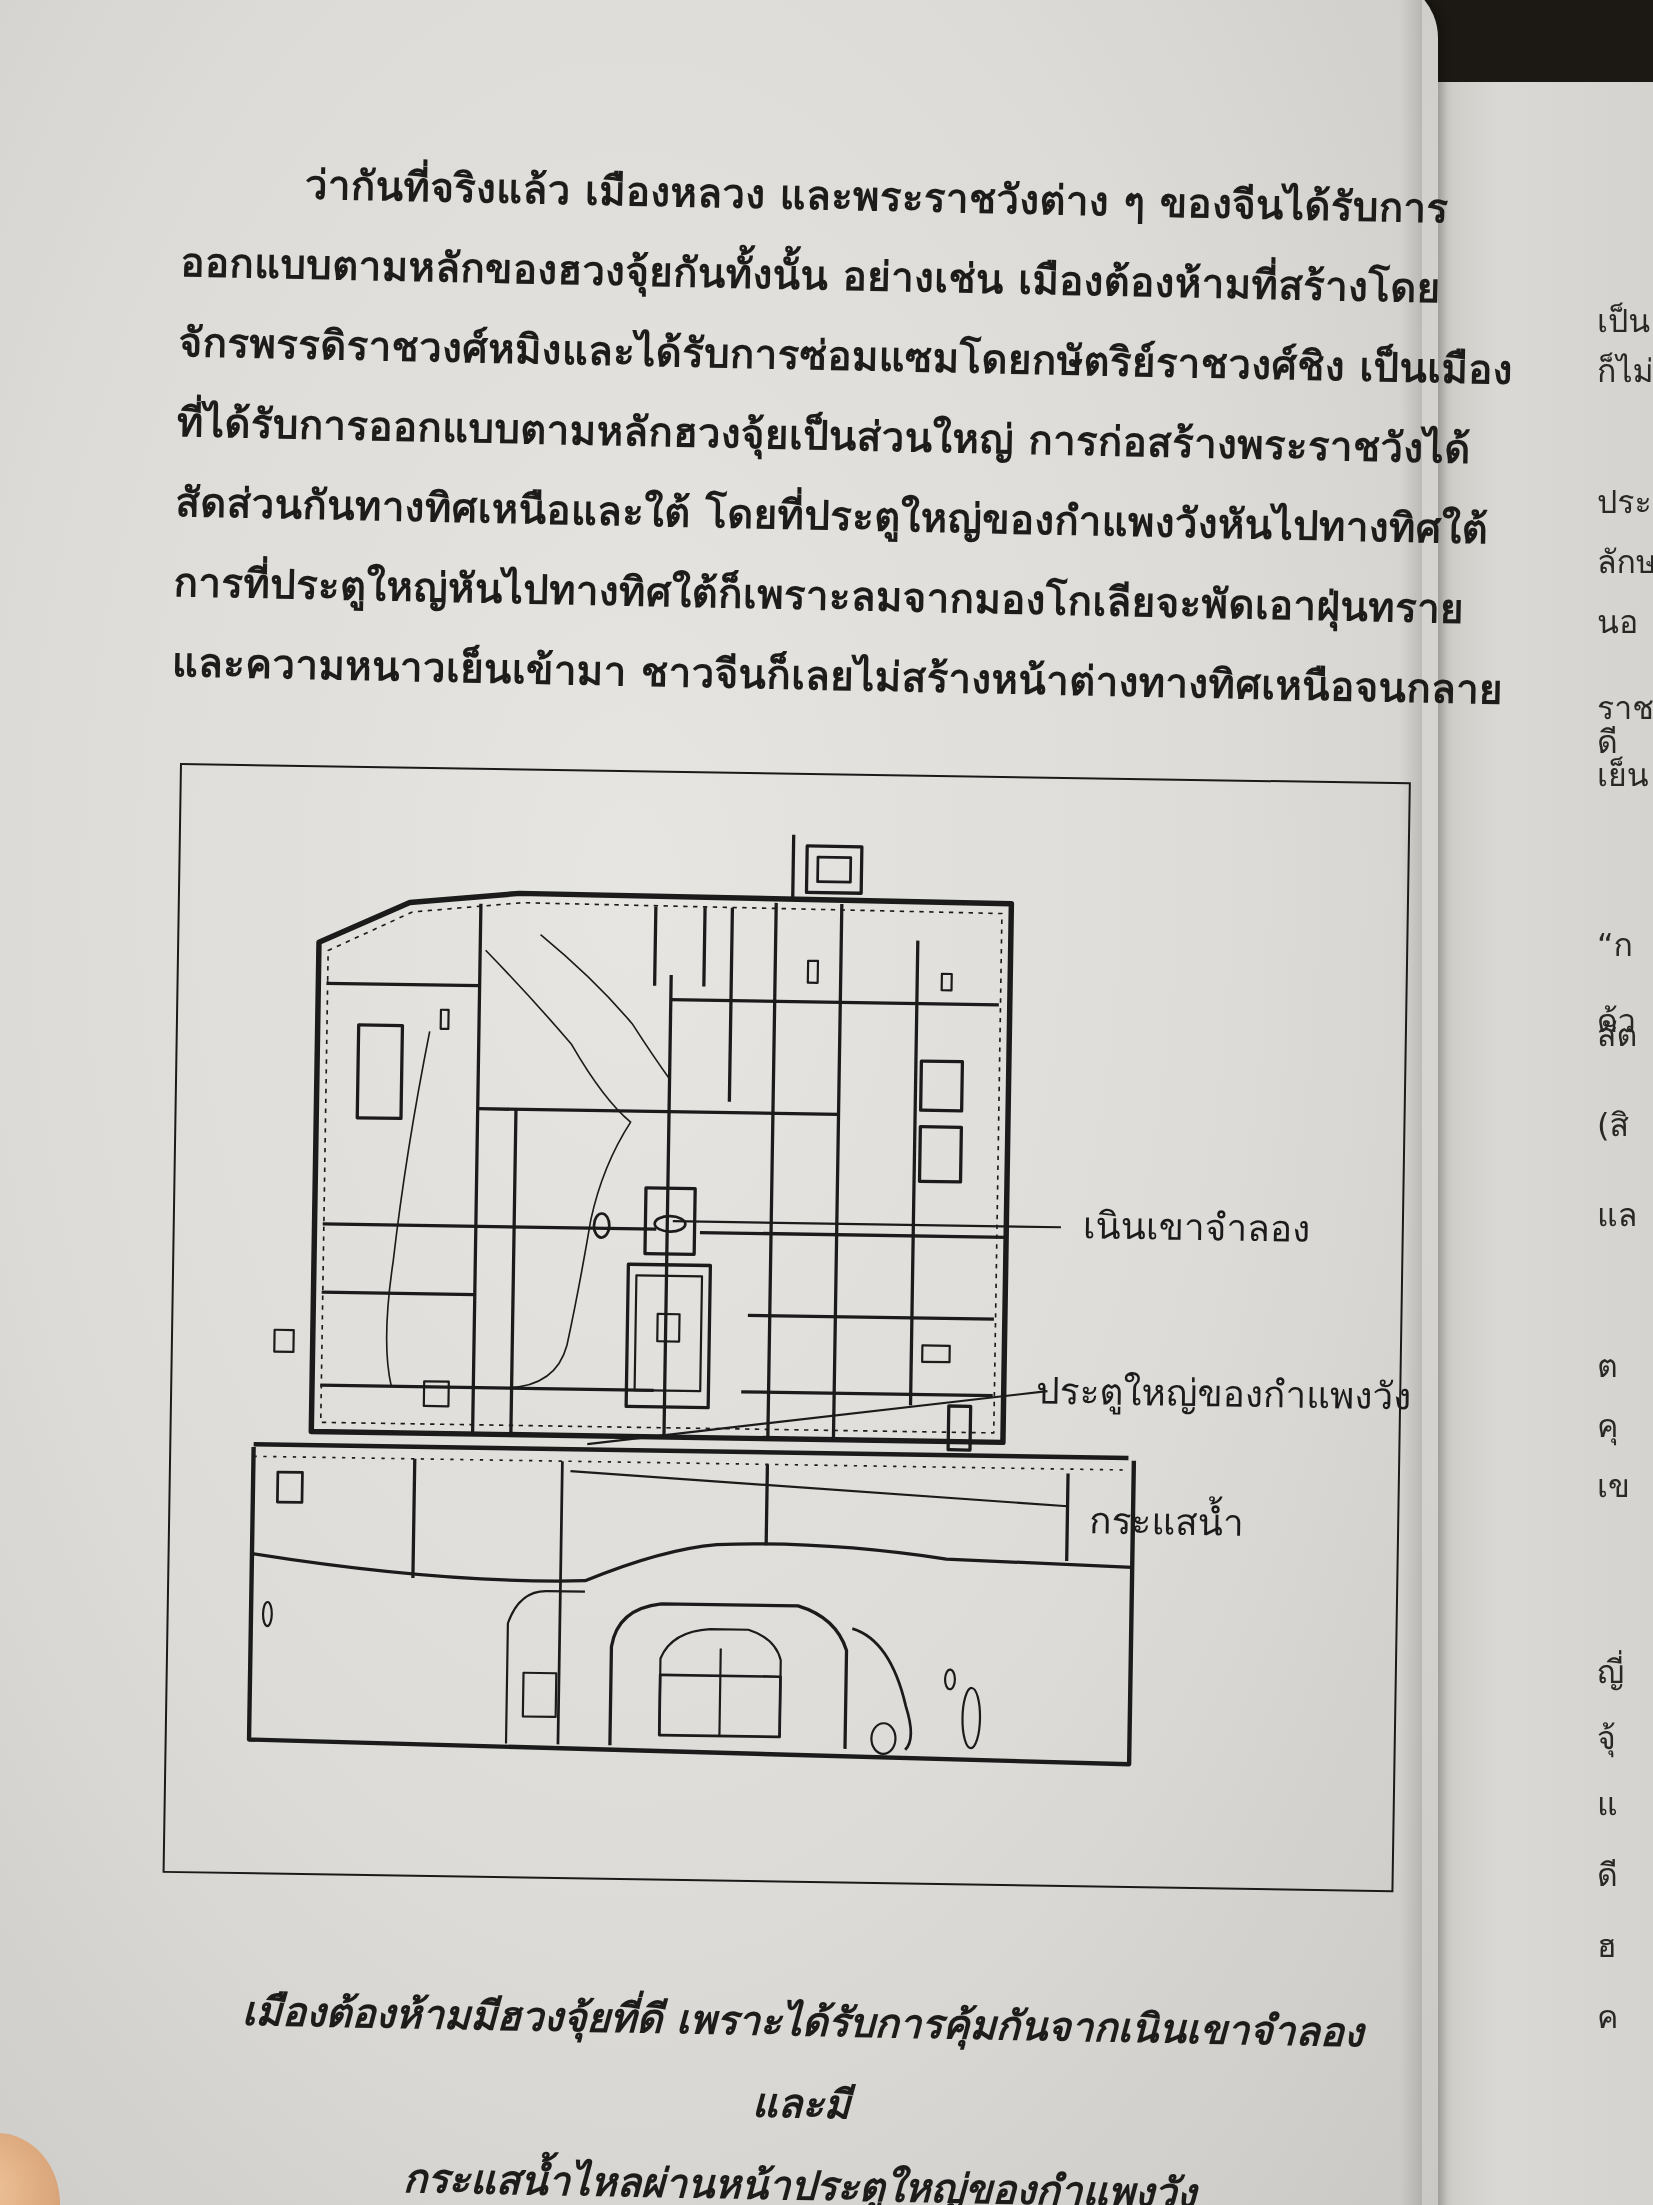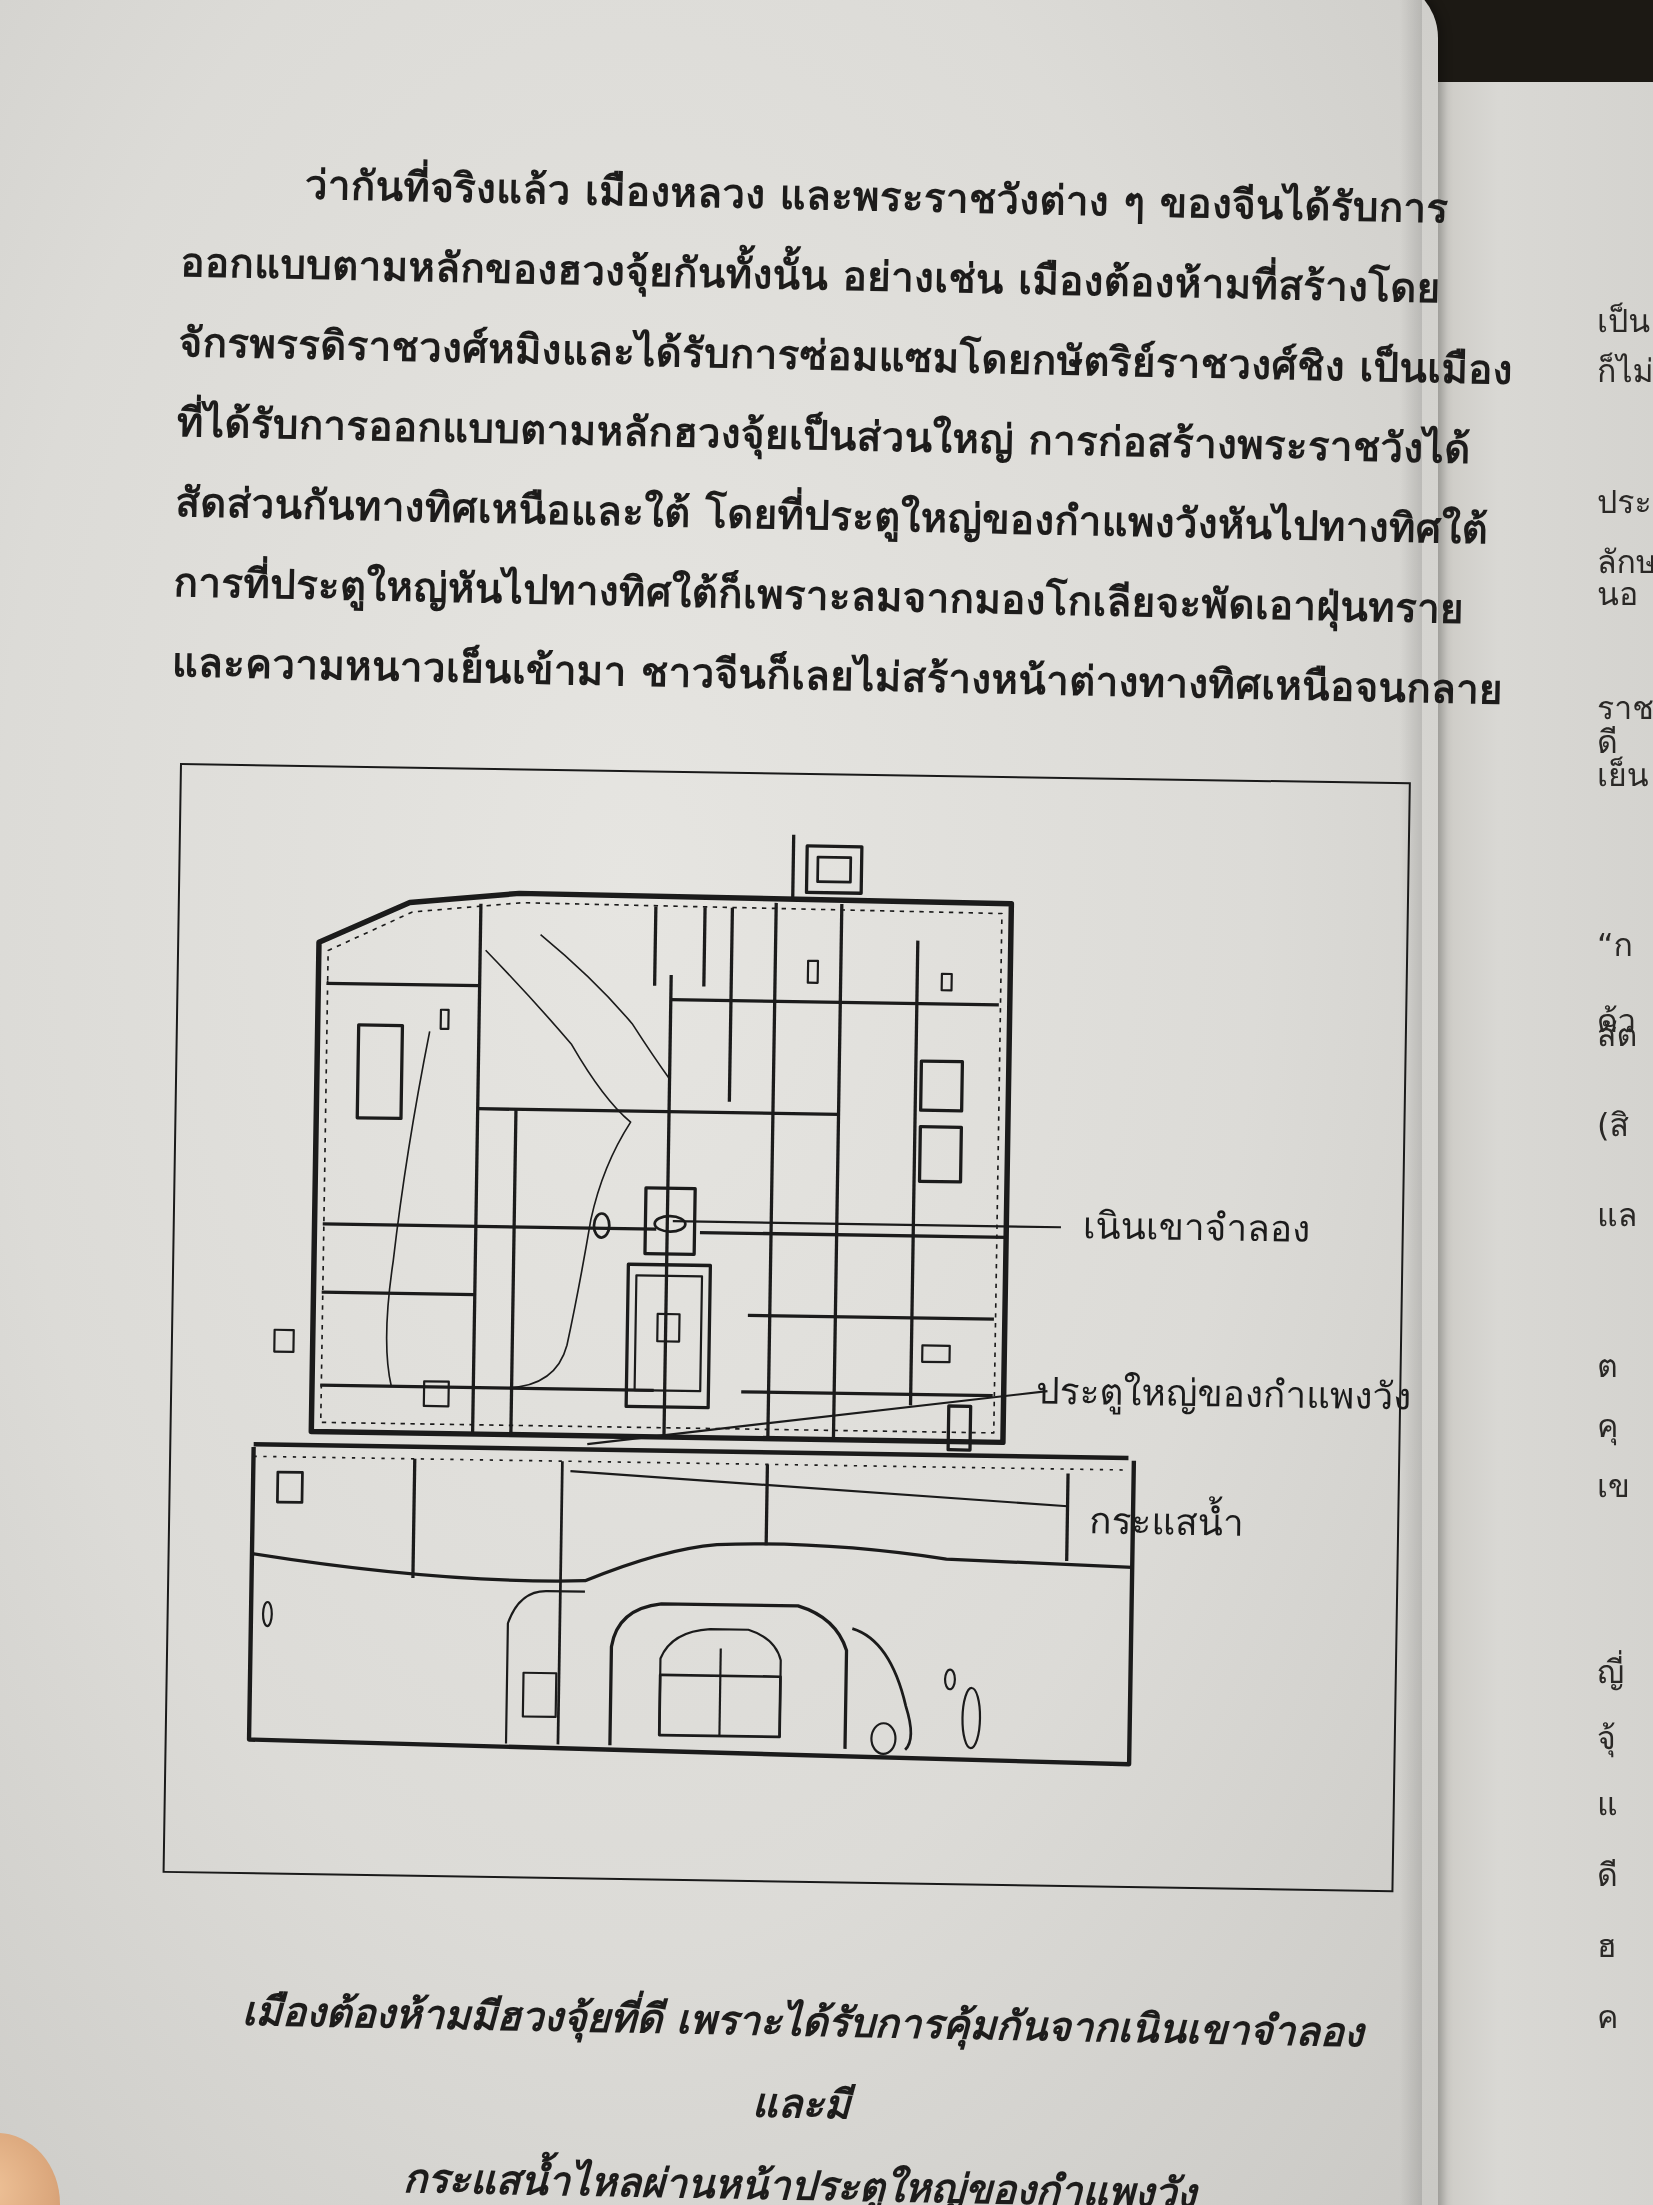--- a/index.html
+++ b/index.html
@@ -63,21 +63,21 @@
     }
   </style>
 </head>
 <body>
 
 <div class="page-right">
   <span class="frag" style="top:213px">เป็น</span>
   <span class="frag" style="top:263px">ก็ไม่</span>
   <span class="frag" style="top:394px">ประ</span>
   <span class="frag" style="top:454px">ลักษ</span>
-  <span class="frag" style="top:486px">นอ</span>
+  <span class="frag" style="top:514px">นอ</span>
   <span class="frag" style="top:600px">ราช</span>
   <span class="frag" style="top:634px">ดี</span>
   <span class="frag" style="top:667px">เย็น</span>
   <span class="frag" style="top:837px">“ก</span>
   <span class="frag" style="top:927px">สัต</span>
   <span class="frag" style="top:913px">ด้ว</span>
   <span class="frag" style="top:1017px">(สิ</span>
   <span class="frag" style="top:1107px">แล</span>
   <span class="frag" style="top:1258px">ต</span>
   <span class="frag" style="top:1318px">คุ</span>

